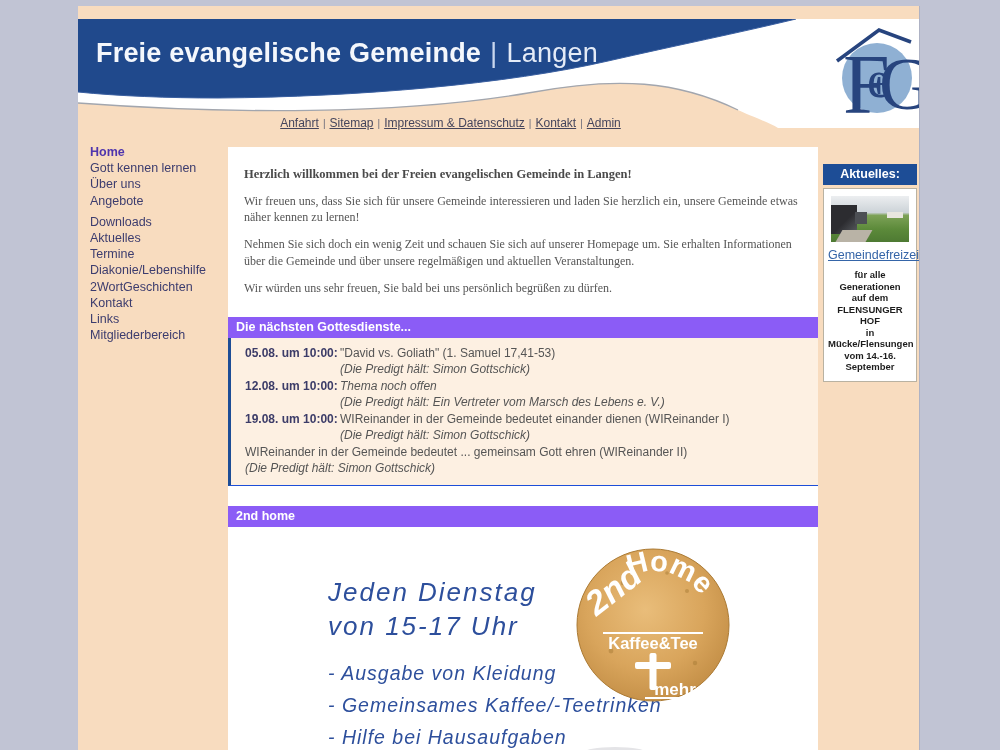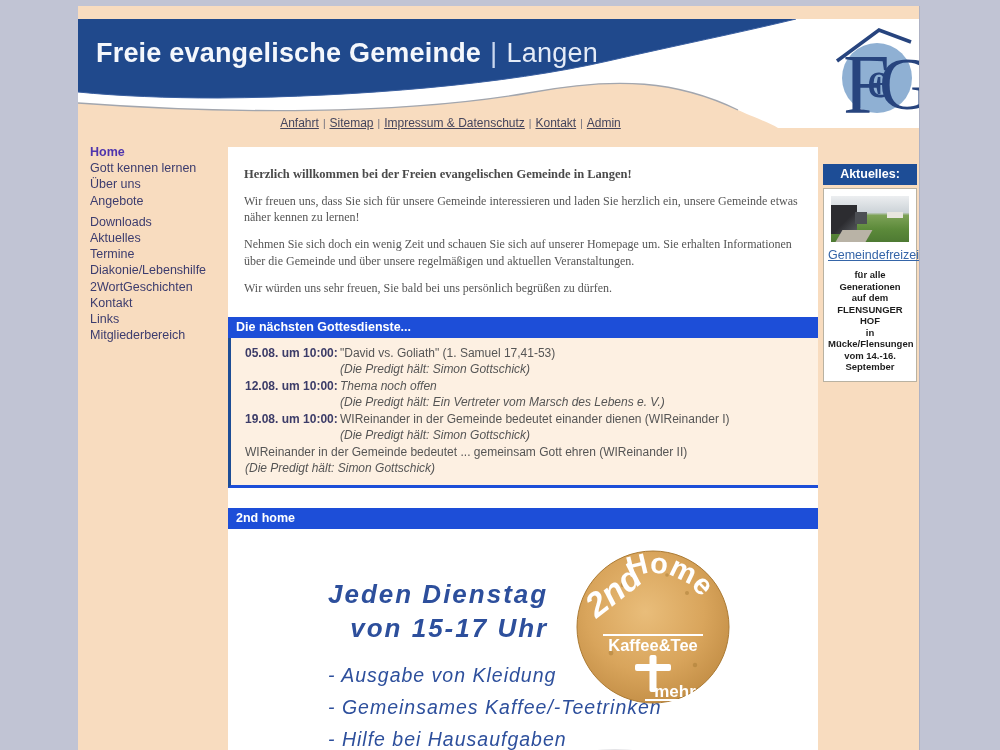--- a/index.html
+++ b/index.html
@@ -38,37 +38,37 @@
     display:block; font-size:12.5px; line-height:16.2px; color:#3c3c6e;
     text-decoration:none;
   }
   .sidebar a.active { font-weight:bold; color:#4f35ad; }
   .sidebar a.gap { margin-top:5px; }
   .main { width:590px; margin-top:19px; background:#ffffff; height:616px; overflow:hidden; }
   .welcome { padding:20px 16px 0 16px; color:#555;font-family:Liberation Serif, serif; }
   .welcome h1 { font-size:12.5px; color:#4a4a4a; margin-bottom:11px; }
   .welcome p { font-size:12px; line-height:1.35; margin-bottom:11px; }
   .section-bar {
-    background:#1d4ed8; color:#fff; font-weight:bold; font-size:12.5px;
+    background:#8b5cf6; color:#fff; font-weight:bold; font-size:12.5px;
     height:21px; line-height:21px; padding-left:8px; margin-top:21px;
   }
   .section-bar.second { margin-top:20px; }
   .services {
-    background:#fdf0e2; border-left:3px solid #1d4d96; border-bottom:3px solid #1d4ed8;
+    background:#fdf0e2; border-left:3px solid #1d4d96; border-bottom:1px solid #1d4ed8;
     padding:7px 8px 8px 14px; display:block;
   }
   .svc-row { display:flex; }
   .svc-date { width:95px; font-size:12px; font-weight:bold; color:#3c3c68; line-height:16.5px; }
   .svc-topic { flex:1; }
   .svc-line { font-size:12px; color:#555; line-height:16.5px; }
   .italic { font-style:italic; }
   
   .flyer { position:relative; height:226px; overflow:hidden; }
   .hw { color:#2d4f9c; font-style:italic; }
-  .hw-head { position:absolute; left:100px; top:48px; font-size:26px; line-height:34px; letter-spacing:2px; font-weight:bold;text-align:right; }
+  .hw-head { position:absolute; left:100px; top:48px; font-size:26px; line-height:34px; letter-spacing:2px; font-weight:normal; }
   .hw-bullets { position:absolute; left:100px; top:130px; font-size:19.5px; line-height:32px; letter-spacing:1px; }
   .cookie { position:absolute; left:347px; top:20px; }
   .blob { position:absolute; left:355px; top:220px; width:64px; height:12px; border-radius:50%; background:#e4e4e7; }
   
   .rightcol { flex:1; margin-top:36px; padding-left:5px; }
   .akt-bar {
     width:94px; background:#1d4d96; color:#fff; font-weight:bold; font-size:12.5px;
     text-align:center; height:21px; line-height:21px;
   }
   .akt-box {

